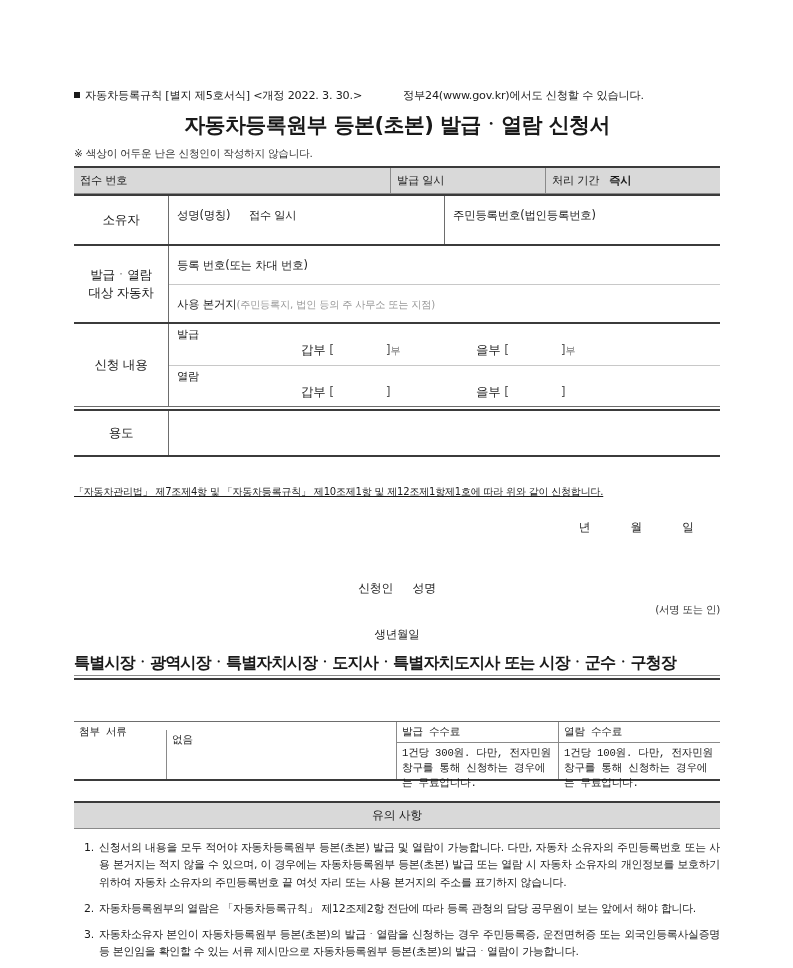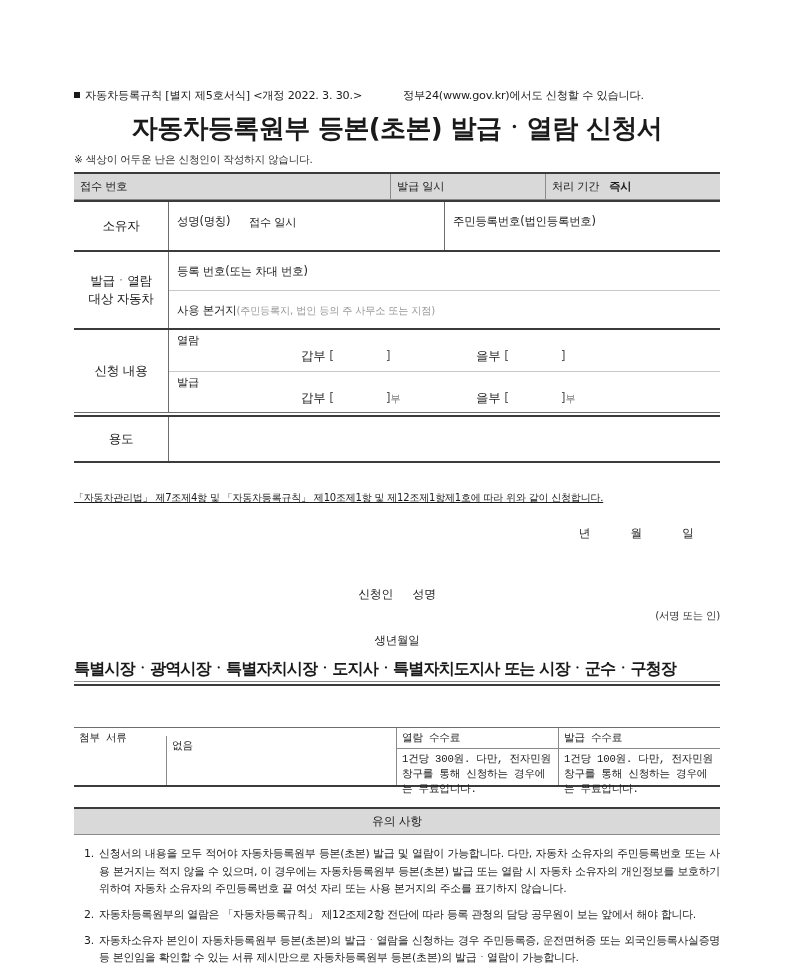--- a/index.html
+++ b/index.html
@@ -49,21 +49,21 @@
   .hdr-right {
     margin-left: 41px;
     font-size: 11.2px;
     white-space: nowrap;
     letter-spacing: -0.2px;
   }
 
   .title {
     margin-top: 8px;
     text-align: center;
-    font-size: 26px;
+    font-size: 21px;
     font-weight: bold;
     letter-spacing: -0.6px;
     line-height: 1.25;
   }
 
   .note-color {
     margin-top: 9px;
     font-size: 10.6px;
     letter-spacing: -0.2px;
     color: #333;
@@ -338,40 +338,40 @@
           </div>
         </div>
       </div>
     </div>
 
     <div class="rowbox sec-req">
       <div class="lbl">신청 내용</div>
       <div class="req-rows">
 
         <div class="req-row">
+          <div class="req-tag">발급</div>
+          <div class="req-pair pair-a">
+            <span>갑부</span>
+            <span class="brk">[</span><span class="gap"></span><span class="brk">]</span><span class="suffix">부</span>
+          </div>
+          <div class="req-pair pair-b">
+            <span>을부</span>
+            <span class="brk">[</span><span class="gap"></span><span class="brk">]</span><span class="suffix">부</span>
+          </div>
+        </div>
+
+        <div class="req-row">
           <div class="req-tag">열람</div>
           <div class="req-pair pair-a">
             <span>갑부</span>
             <span class="brk">[</span><span class="gap"></span><span class="brk">]</span><span class="suffix"></span>
           </div>
           <div class="req-pair pair-b">
             <span>을부</span>
             <span class="brk">[</span><span class="gap"></span><span class="brk">]</span><span class="suffix"></span>
-          </div>
-        </div>
-
-        <div class="req-row">
-          <div class="req-tag">발급</div>
-          <div class="req-pair pair-a">
-            <span>갑부</span>
-            <span class="brk">[</span><span class="gap"></span><span class="brk">]</span><span class="suffix">부</span>
-          </div>
-          <div class="req-pair pair-b">
-            <span>을부</span>
-            <span class="brk">[</span><span class="gap"></span><span class="brk">]</span><span class="suffix">부</span>
           </div>
         </div>
 
       </div>
     </div>
 
     <div class="rowbox sec-use">
       <div class="lbl">용도</div>
       <div class="fld">
         <div class="fld-inner"></div>
@@ -397,22 +397,22 @@
     <div class="dbl-rule"></div>
 
     <div class="fee-wrap">
       <div class="fee-grid">
         <div class="fee-left">
           <div class="fee-c f1">첨부 서류</div>
           <div class="fee-c f2">없음</div>
         </div>
         <div class="fee-right">
           <div class="fee-right-row head">
+            <div class="fee-c f3b">발급 수수료</div>
             <div class="fee-c f4b">열람 수수료</div>
-            <div class="fee-c f3b">발급 수수료</div>
           </div>
           <div class="fee-right-row body">
             <div class="fee-c f3b">1건당 300원. 다만, 전자민원창구를 통해 신청하는 경우에는 무료입니다.</div>
             <div class="fee-c f4b">1건당 100원. 다만, 전자민원창구를 통해 신청하는 경우에는 무료입니다.</div>
           </div>
         </div>
       </div>
     </div>
 
     <div class="notice-title">유의 사항</div>

